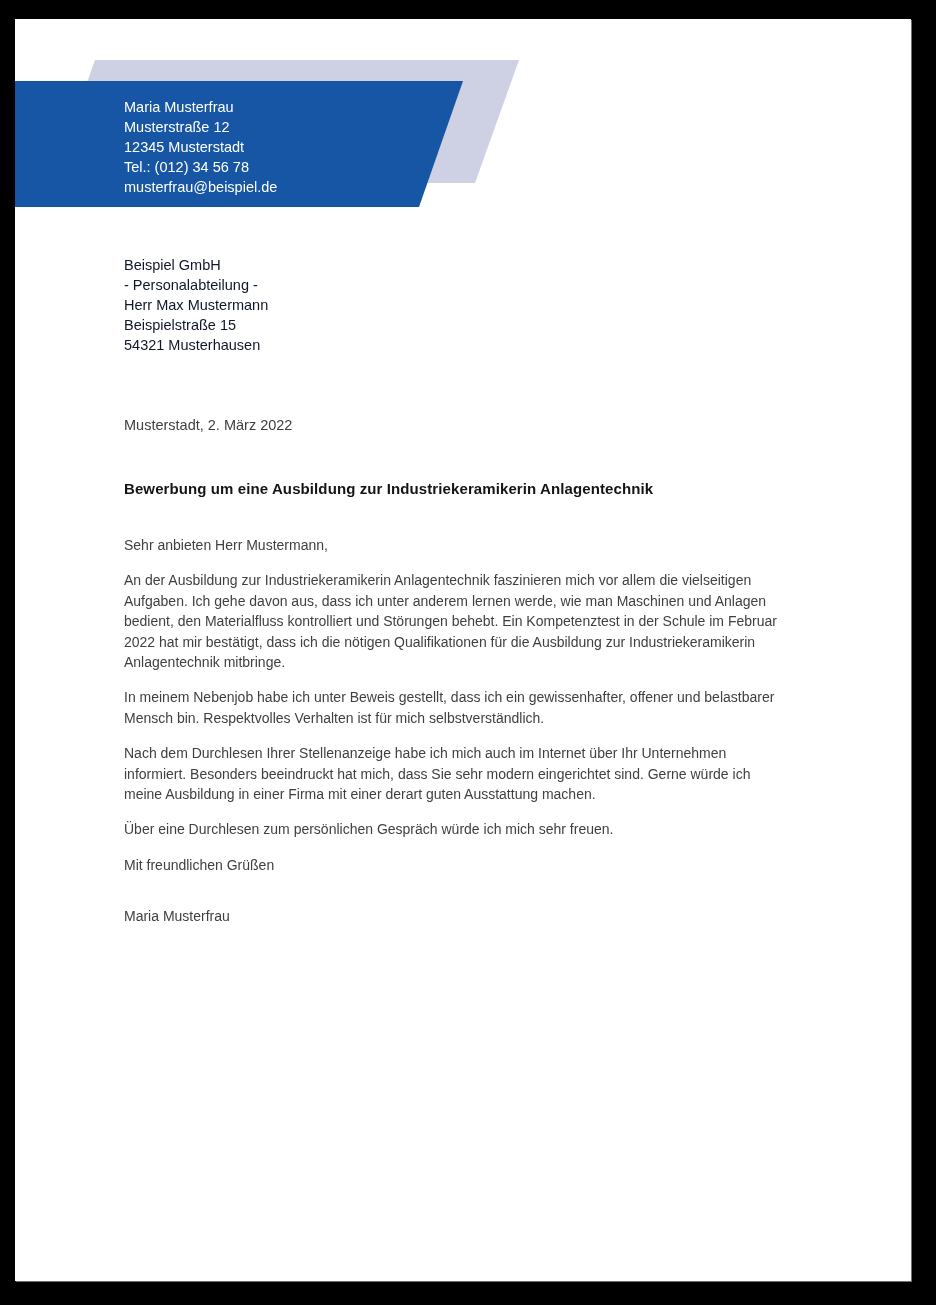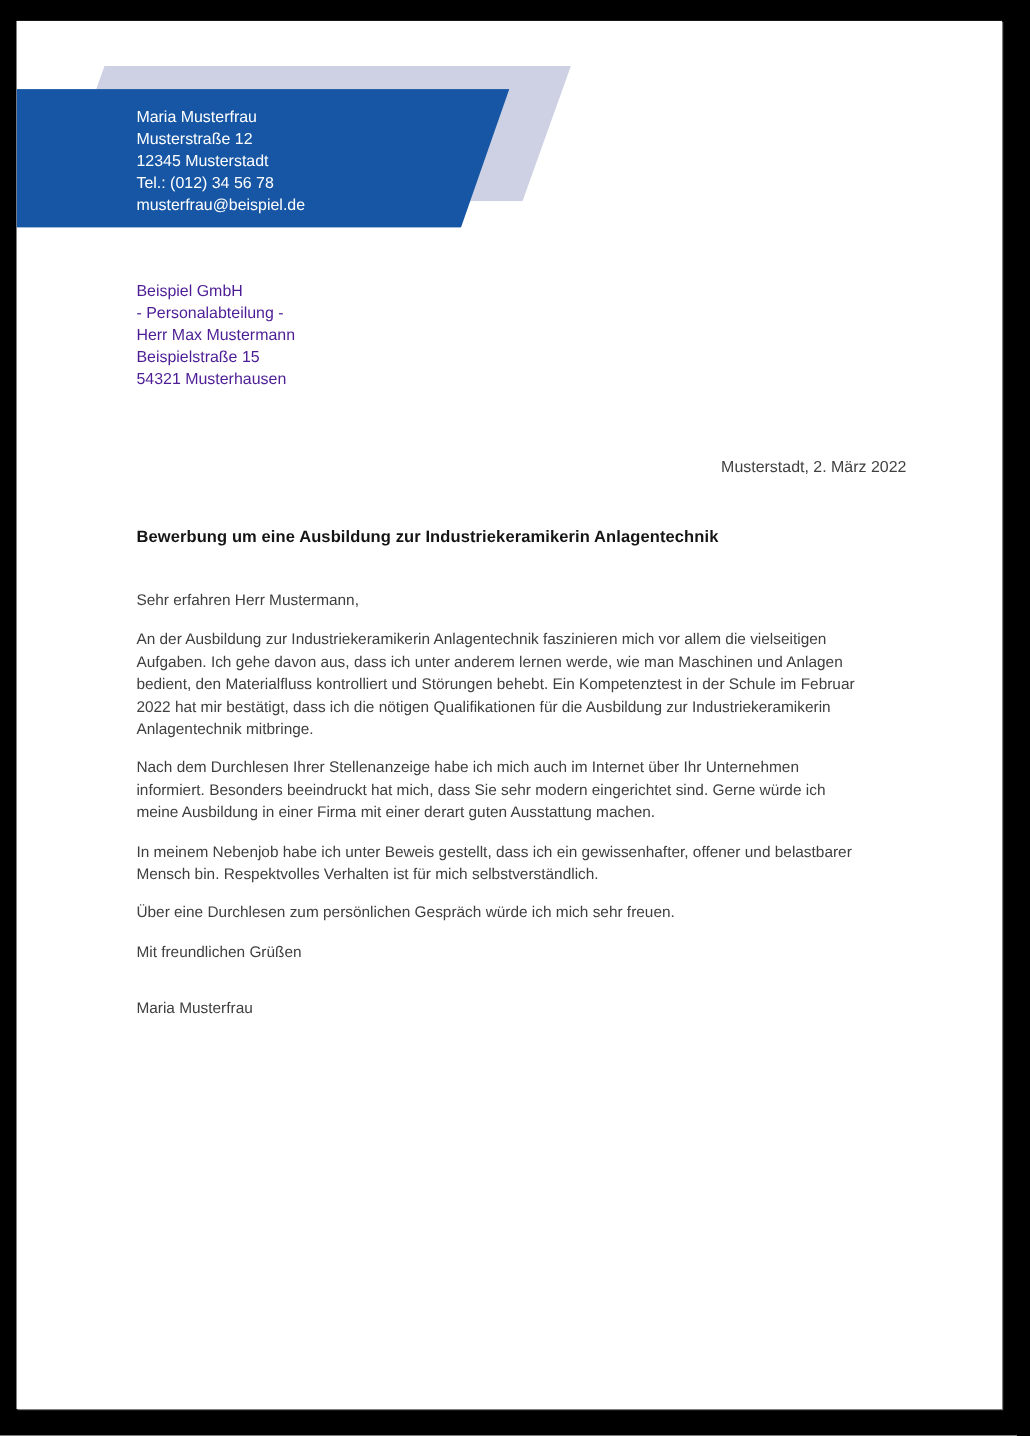--- a/index.html
+++ b/index.html
@@ -30,27 +30,27 @@
   }
   .sender {
     position: absolute; left: 109px; top: 16px;
     color: #ffffff;
     font-size: 14.5px; line-height: 20px;
     white-space: pre;
     font-weight: 400;
   }
   .recipient {
     position: absolute; left: 109px; top: 236px;
-    color: #4c1d95;
+    color: #0f172a;
     font-size: 14.5px; line-height: 20px;
     white-space: pre;
   }
   .dateline {
     position: absolute; left: 109px; top: 398px;
-    width: 700px; text-align: right;
+    width: 700px; text-align: left;
     color: #3f3f3f; font-size: 14.5px;
   }
   .subject {
     position: absolute; left: 109px; top: 461px;
     color: #141414; font-weight: 700; font-size: 15px;
     letter-spacing: 0.1px;
     white-space: pre;
     text-align: right;
   }
   .body-text {
@@ -81,29 +81,29 @@
 - Personalabteilung -
 Herr Max Mustermann
 Beispielstraße 15
 54321 Musterhausen</div>
 
   <div class="dateline">Musterstadt, 2. März 2022</div>
 
   <div class="subject">Bewerbung um eine Ausbildung zur Industriekeramikerin Anlagentechnik</div>
 
   <div class="body-text">
-    <p>Sehr erfahren Herr Mustermann,</p>
+    <p>Sehr anbieten Herr Mustermann,</p>
     <p>An der Ausbildung zur Industriekeramikerin Anlagentechnik faszinieren mich vor allem die vielseitigen
 Aufgaben. Ich gehe davon aus, dass ich unter anderem lernen werde, wie man Maschinen und Anlagen
 bedient, den Materialfluss kontrolliert und Störungen behebt. Ein Kompetenztest in der Schule im Februar
 2022 hat mir bestätigt, dass ich die nötigen Qualifikationen für die Ausbildung zur Industriekeramikerin
 Anlagentechnik mitbringe.</p>
+    <p>In meinem Nebenjob habe ich unter Beweis gestellt, dass ich ein gewissenhafter, offener und belastbarer
+Mensch bin. Respektvolles Verhalten ist für mich selbstverständlich.</p>
     <p>Nach dem Durchlesen Ihrer Stellenanzeige habe ich mich auch im Internet über Ihr Unternehmen
 informiert. Besonders beeindruckt hat mich, dass Sie sehr modern eingerichtet sind. Gerne würde ich
 meine Ausbildung in einer Firma mit einer derart guten Ausstattung machen.</p>
-    <p>In meinem Nebenjob habe ich unter Beweis gestellt, dass ich ein gewissenhafter, offener und belastbarer
-Mensch bin. Respektvolles Verhalten ist für mich selbstverständlich.</p>
     <p>Über eine Durchlesen zum persönlichen Gespräch würde ich mich sehr freuen.</p>
     <p>Mit freundlichen Grüßen</p>
     <p class="signature">Maria Musterfrau</p>
   </div>
 
 </div>
 
 </body></html>

